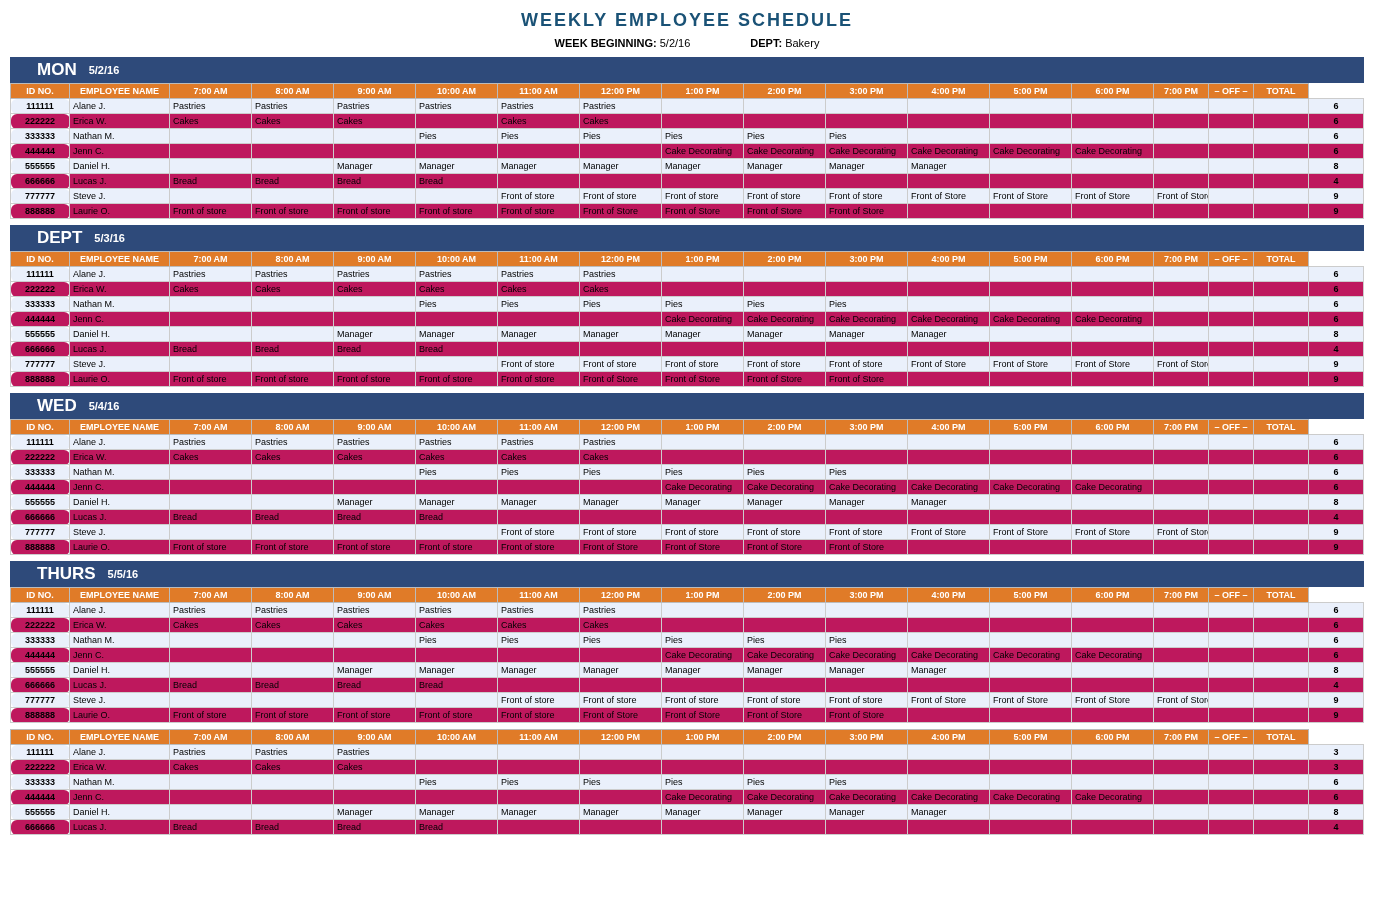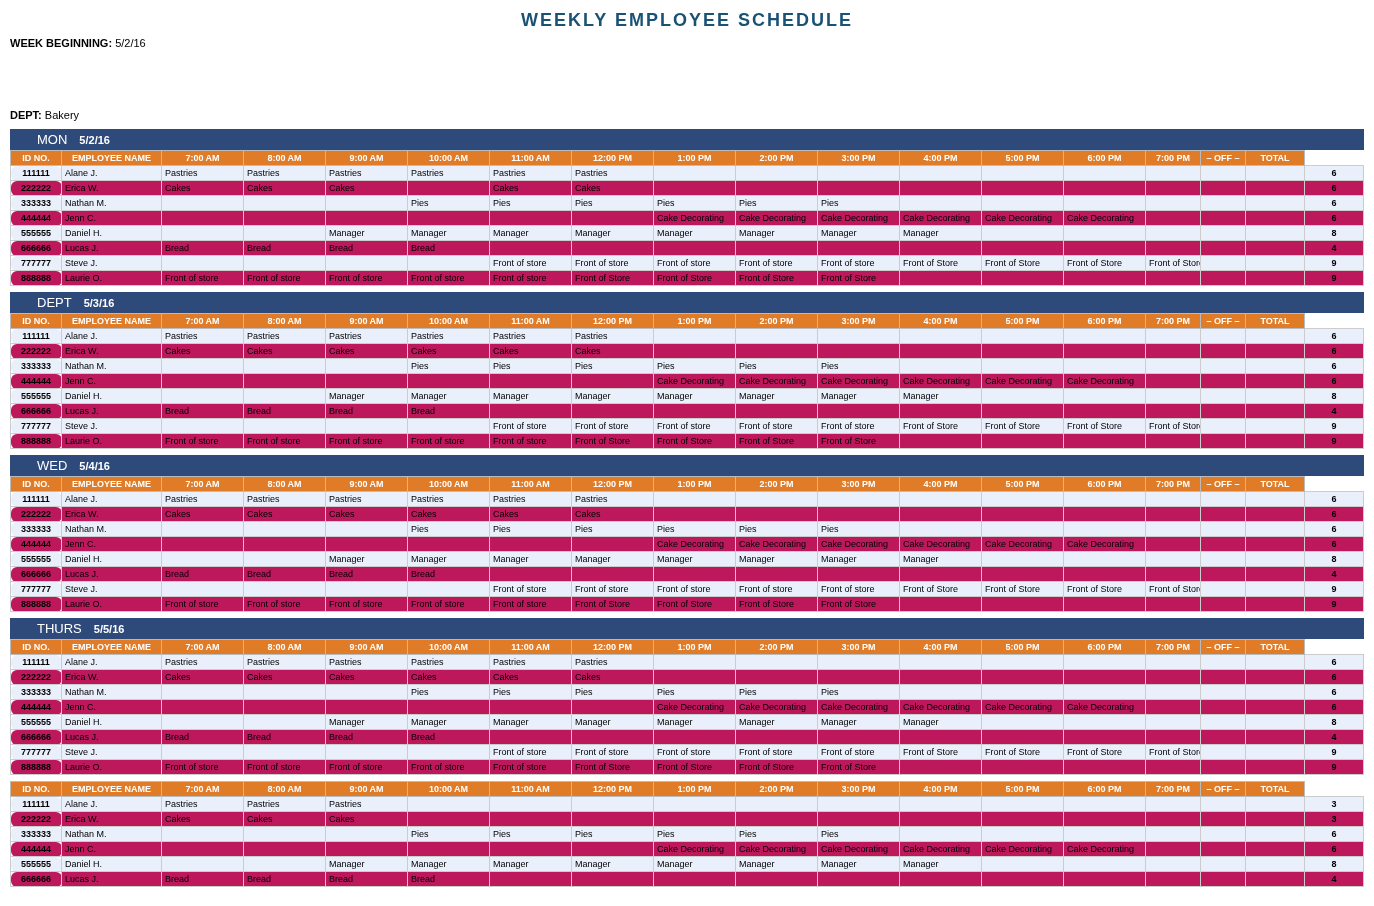--- a/index.html
+++ b/index.html
@@ -21,57 +21,56 @@
       letter-spacing: 2px;
       margin-bottom: 6px;
     }
     .meta-row {
       display: flex;
       justify-content: center;
       gap: 60px;
       font-size: 11px;
       margin-bottom: 8px;
       color: #000;
-      flex-direction: column;
     }
     .meta-row span { font-weight: normal; }
     .meta-row strong { font-weight: bold; }
     .day-section {
       margin-bottom: 6px;
     }
     .day-header {
       display: flex;
       align-items: center;
       background: #2e4a7a;
       color: #fff;
       padding: 3px 8px;
       font-weight: bold;
       font-size: 11px;
       gap: 12px;
     }
-    .day-name { font-size: 13px; font-weight: normal; padding-left: 19px; }
+    .day-name { font-size: 17px; font-weight: bold; padding-left: 19px; }
     .day-date { font-size: 11px; }
     table {
       width: 100%;
       border-collapse: collapse;
       table-layout: fixed;
     }
     thead tr {
       background: #e07b28;
       color: #fff;
     }
     thead th {
       border: 1px solid #bbb;
       padding: 2px 3px;
       font-weight: bold;
       font-size: 9px;
       text-align: center;
       white-space: nowrap;
     }
-    thead th:nth-child(1) { width: 51px; margin-left: 16px; }
+    thead th:nth-child(1) { width: 59px; margin-left: 16px; }
     thead th:nth-child(2) { width: 100px; }
     thead th:nth-child(3),
     thead th:nth-child(4),
     thead th:nth-child(5),
     thead th:nth-child(6),
     thead th:nth-child(7),
     thead th:nth-child(8),
     thead th:nth-child(9),
     thead th:nth-child(10),
     thead th:nth-child(11),

